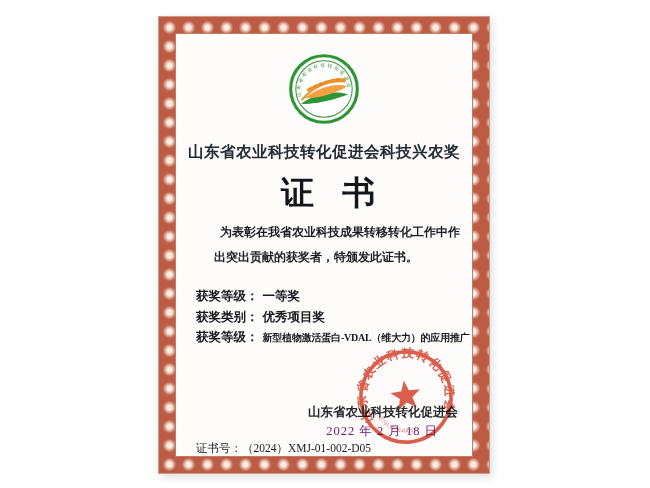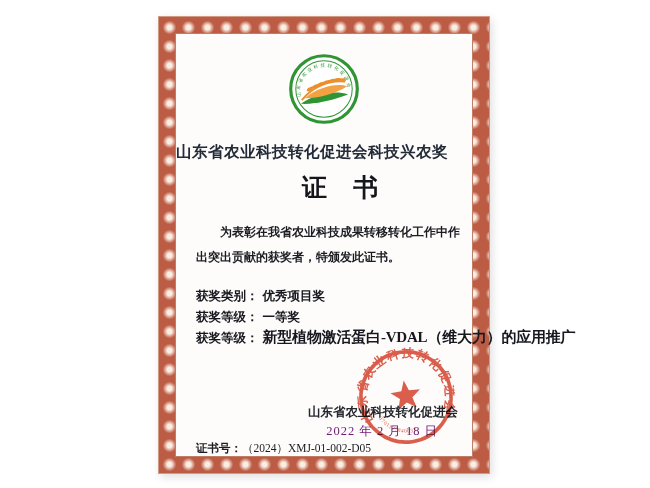--- a/index.html
+++ b/index.html
@@ -20,49 +20,49 @@
   }
   .paper{
     position:relative;width:100%;height:100%;box-sizing:border-box;
     background:#fdfcfa;
     border:1px solid #c07c64;
     outline:1px dotted rgba(255,255,255,0.85);
     outline-offset:-3px;
   }
   .logo{position:absolute;top:18px;left:50%;margin-left:-37px;width:74px;height:74px;}
   .title{
-    position:absolute;top:108px;left:0;width:100%;text-align:left;
+    position:absolute;top:108px;left:0;width:100%;text-align:center;
     font-size:15.5px;font-weight:bold;color:#232a38;letter-spacing:0.5px;white-space:nowrap;
   }
   .heading{
-    position:absolute;top:137px;left:16px;width:100%;text-align:center;
-    font-size:25px;font-weight:bold;color:#15161c;letter-spacing:10px;text-indent:10px;
+    position:absolute;top:137px;left:4px;width:100%;text-align:center;
+    font-size:33px;font-weight:bold;color:#15161c;letter-spacing:10px;text-indent:10px;
   }
   .body-text{
     position:absolute;top:186px;left:20px;width:264px;
     font-size:12px;font-weight:bold;color:#1b1c22;line-height:25px;
   }
   .body-line1{text-indent:24px;white-space:nowrap;}
-  .body-line2{white-space:nowrap;}
+  .body-line2{white-space:nowrap;margin-left:18px;}
   .fields{position:absolute;top:252px;left:20px;width:278px;color:#17181f;}
   .field-row{height:20.5px;line-height:20.5px;font-size:12.5px;font-weight:bold;white-space:nowrap;}
   .field-label{margin-right:4px;}
-  .value-small{font-size:15px;letter-spacing:-0.2px;}
+  .value-small{font-size:10px;letter-spacing:-0.2px;}
   .issuer{
     position:absolute;top:370px;right:14px;
     font-size:12.5px;font-weight:bold;color:#26272e;white-space:nowrap;
   }
   .issue-date{
     position:absolute;top:389px;right:34px;
     font-size:12.5px;color:#701a75;letter-spacing:1px;white-space:nowrap;
   }
   .cert-no{
     position:absolute;top:407px;left:20px;font-size:11.5px;color:#1b1c22;white-space:nowrap;
   }
-  .cert-no .lbl{font-weight:bold;}
+  .cert-no .lbl{font-weight:normal;}
   .seal{
     position:absolute;left:181px;top:314px;width:98px;height:98px;
     transform:rotate(-8deg);opacity:0.85;mix-blend-mode:multiply;
   }
 </style>
 </head>
 <body>
 
 <div class="certificate">
   <div class="paper">
@@ -92,24 +92,24 @@
 
     <div class="heading">证 书</div>
 
     <div class="body-text">
       <div class="body-line1">为表彰在我省农业科技成果转移转化工作中作</div>
       <div class="body-line2">出突出贡献的获奖者，特颁发此证书。</div>
     </div>
 
     <div class="fields">
       <div class="field-row">
-        <span class="field-label">获奖类别：</span><span>优秀项目奖</span>
+        <span class="field-label">获奖等级：</span><span>一等奖</span>
       </div>
       <div class="field-row">
-        <span class="field-label">获奖等级：</span><span>一等奖</span>
+        <span class="field-label">获奖类别：</span><span>优秀项目奖</span>
       </div>
       <div class="field-row">
         <span class="field-label">获奖等级：</span><span class="value-small">新型植物激活蛋白-VDAL（维大力）的应用推广</span>
       </div>
     </div>
 
     <div class="issuer">山东省农业科技转化促进会</div>
 
     <div class="issue-date">2022 年 2 月 18 日</div>
 

